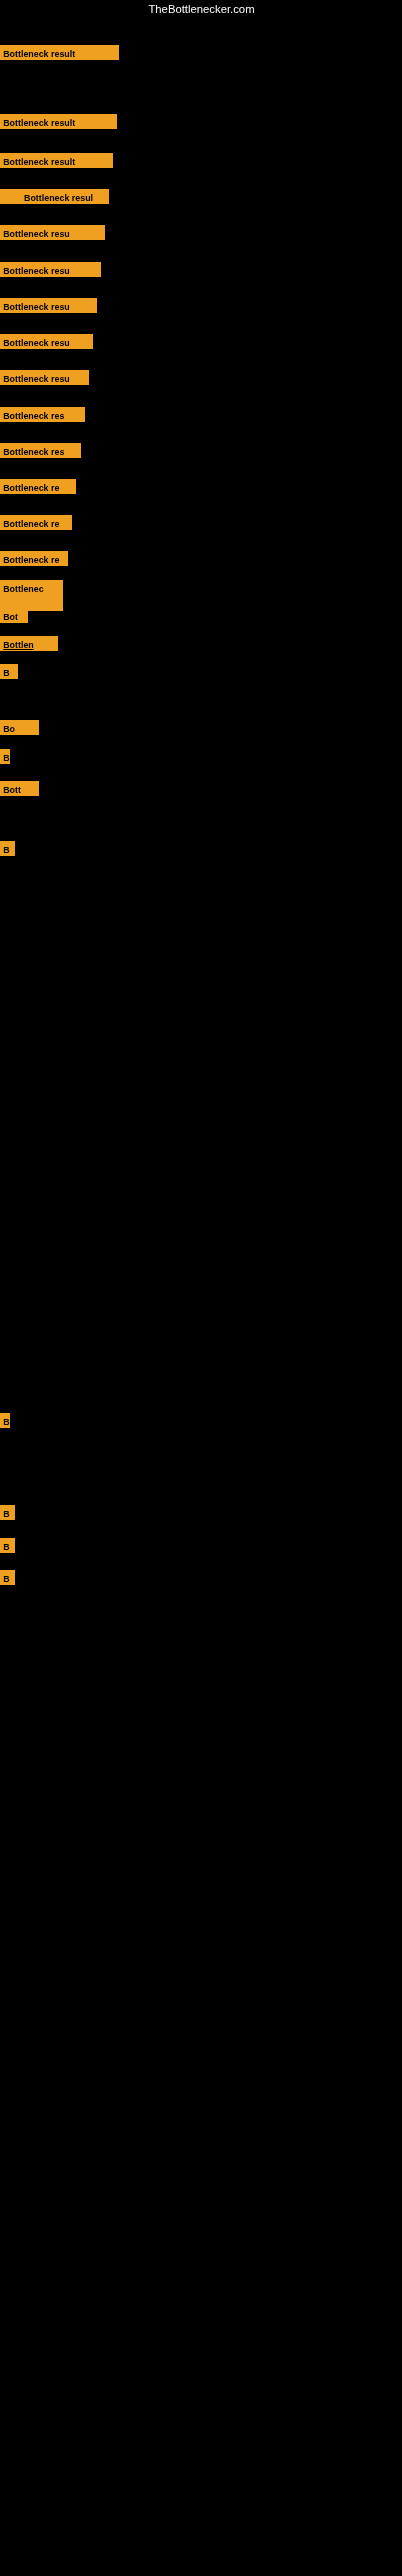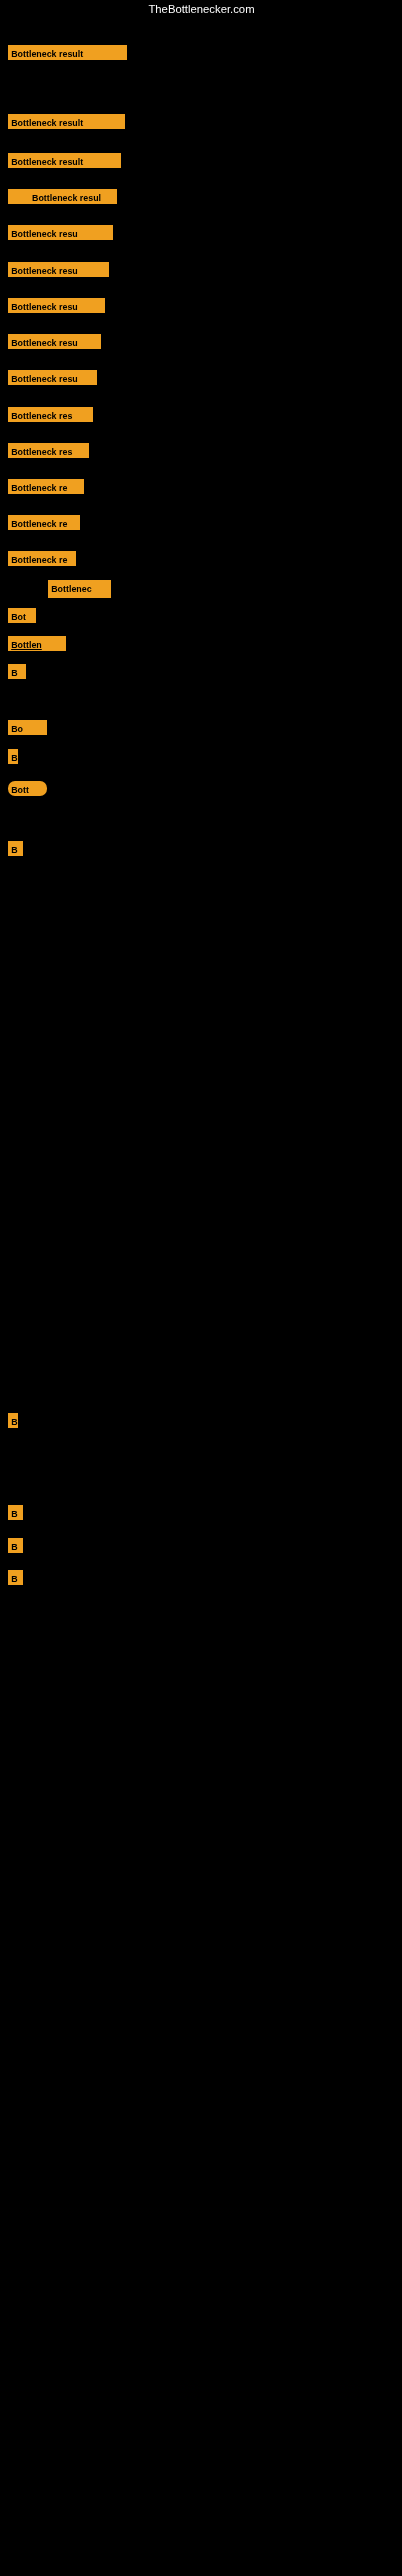--- a/index.html
+++ b/index.html
@@ -19,21 +19,21 @@
     .site-title {
       text-align: center;
       color: #ffffff;
       font-size: 11.3px;
       padding: 3.2px 0;
       width: 100%;
     }
 
     .bar-container {
       position: absolute;
-      left: 8px;
+      left: 0;
       display: flex;
       align-items: flex-end;
     }
 
     .bar-label {
       background-color: #f0a020;
       color: #000000;
       font-size: 8.9px;
       font-weight: bold;
       padding: 1.6px 3.2px;
@@ -82,39 +82,39 @@
 <div class="bar-container" style="top: 479px;">
     <div class="bar-label" style="width: 76px; height: 14.5px; line-height: 14.5px;">Bottleneck re</div>
   </div>
 <div class="bar-container" style="top: 515px;">
     <div class="bar-label" style="width: 72px; height: 14.5px; line-height: 14.5px;">Bottleneck re</div>
   </div>
 <div class="bar-container" style="top: 551px;">
     <div class="bar-label" style="width: 68px; height: 14.5px; line-height: 14.5px;">Bottleneck re</div>
   </div>
 <div class="bar-container" style="top: 580px;">
-    <div class="bar-label" style="width: 63px; height: 18px; line-height: 14.5px; margin-left: 40px;">Bottlenec</div>
+    <div class="bar-label" style="width: 63px; height: 31px; line-height: 14.5px;">Bottlenec</div>
   </div>
 <div class="bar-container" style="top: 608px;">
     <div class="bar-label" style="width: 28px; height: 14.5px; line-height: 14.5px;">Bot</div>
   </div>
 <div class="bar-container" style="top: 636px;">
     <div class="bar-label" style="width: 58px; height: 14.5px; line-height: 14.5px; text-decoration: underline;">Bottlen</div>
   </div>
 <div class="bar-container" style="top: 664px;">
     <div class="bar-label" style="width: 17.7px; height: 14.5px; line-height: 14.5px;">B</div>
   </div>
 <div class="bar-container" style="top: 720px;">
     <div class="bar-label" style="width: 39px; height: 14.5px; line-height: 14.5px;">Bo</div>
   </div>
 <div class="bar-container" style="top: 749px;">
     <div class="bar-label" style="width: 9.7px; height: 14.5px; line-height: 14.5px;">B</div>
   </div>
 <div class="bar-container" style="top: 781px;">
-    <div class="bar-label" style="width: 39px; height: 14.5px; line-height: 14.5px; border-radius: 7px;">Bott</div>
+    <div class="bar-label" style="width: 39px; height: 14.5px; line-height: 14.5px;">Bott</div>
   </div>
 <div class="bar-container" style="top: 841px;">
     <div class="bar-label" style="width: 14.5px; height: 14.5px; line-height: 14.5px;">B</div>
   </div>
 <div class="bar-container" style="top: 1413px;">
     <div class="bar-label" style="width: 9.7px; height: 14.5px; line-height: 14.5px;">B</div>
   </div>
 <div class="bar-container" style="top: 1505px;">
     <div class="bar-label" style="width: 14.5px; height: 14.5px; line-height: 14.5px;">B</div>
   </div>

